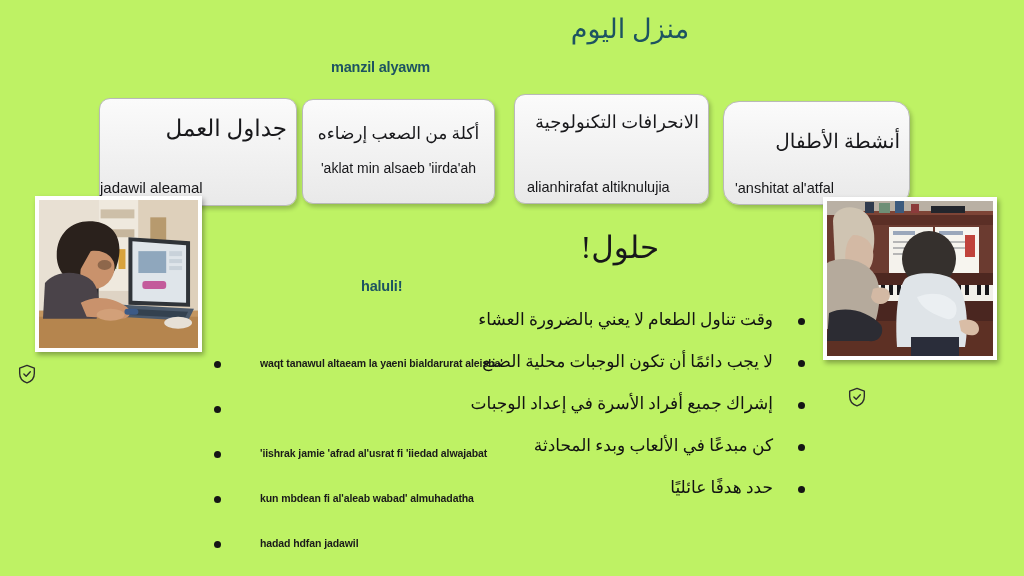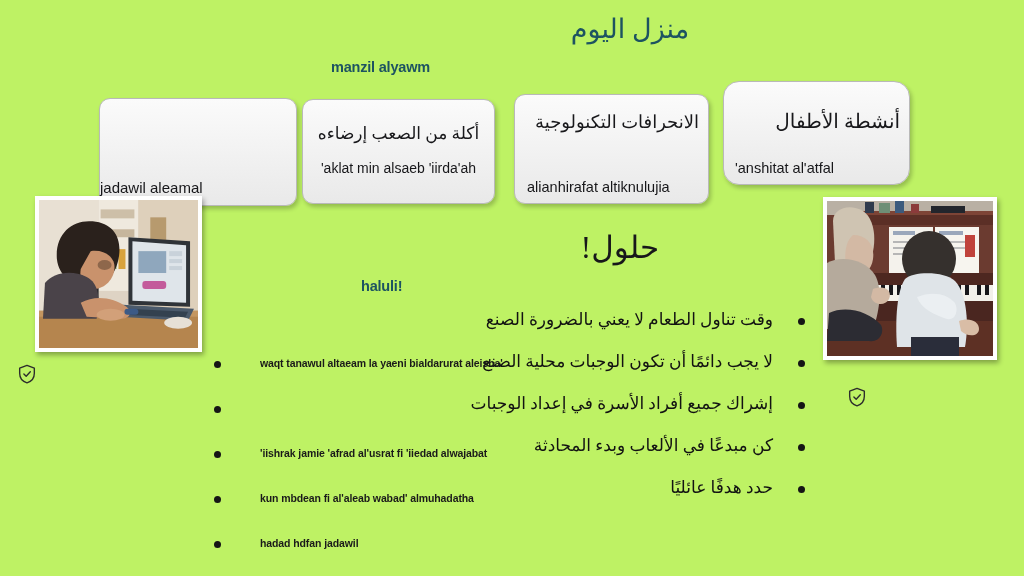--- a/index.html
+++ b/index.html
@@ -103,21 +103,21 @@
   #chip-1 .chip-lat { position: absolute; left: 0px; bottom: 8px; }
 
   #chip-2 { left: 302px; top: 99px;  width: 193px; height: 105px; }
   #chip-2 .chip-ar  { font-size: 17px; text-align: center; margin-top: 17px; }
   #chip-2 .chip-lat { text-align: center; margin-top: 16px; font-size: 14px; }
 
   #chip-3 { left: 514px; top: 94px;  width: 195px; height: 110px; }
   #chip-3 .chip-ar  { font-size: 18px; margin-top: 8px; line-height: 1.45; }
   #chip-3 .chip-lat { position: absolute; left: 12px; bottom: 7px; font-size: 14.5px; }
 
-  #chip-4 { left: 723px; top: 81px;  width: 187px; height: 104px; border-radius: 16px; }
+  #chip-4 { left: 723px; top: 101px;  width: 187px; height: 104px; border-radius: 16px; }
   #chip-4 .chip-ar  { font-size: 20px; margin-top: 21px; }
   #chip-4 .chip-lat { position: absolute; left: 11px; bottom: 7px; font-size: 14.5px; }
 
   
   .photo {
     position: absolute;
     box-sizing: border-box;
     border: 4px solid #ffffff;
     box-shadow: 2px 3px 5px rgba(0,0,0,0.33);
     overflow: hidden;
@@ -195,20 +195,21 @@
 </head>
 <body>
 
 <div class="slide">
 
   <div class="title-ar">منزل اليوم</div>
 
   <div class="title-latin">manzil alyawm</div>
 
   <div class="chip" id="chip-1">
+    <div class="chip-ar">جداول العمل</div>
     <div class="chip-lat">jadawil aleamal</div>
   </div>
 
   <div class="chip" id="chip-2">
     <div class="chip-ar">أكلة من الصعب إرضاءه</div>
     <div class="chip-lat">'aklat min alsaeb 'iirda'ah</div>
   </div>
 
   <div class="chip" id="chip-3">
     <div class="chip-ar">الانحرافات التكنولوجية</div>
@@ -320,21 +321,21 @@
     </svg>
   </div>
 
   <div class="solutions-ar">حلول!</div>
 
   <div class="solutions-latin">haluli!</div>
 
   <div class="list-arabic">
     <div class="li">
       <span class="bullet"></span>
-      <span>وقت تناول الطعام لا يعني بالضرورة الصنع</span>
+      <span>وقت تناول الطعام لا يعني بالضرورة العشاء</span>
     </div>
     <div class="li">
       <span class="bullet"></span>
       <span>لا يجب دائمًا أن تكون الوجبات محلية الصنع</span>
     </div>
     <div class="li">
       <span class="bullet"></span>
       <span>إشراك جميع أفراد الأسرة في إعداد الوجبات</span>
     </div>
     <div class="li">

